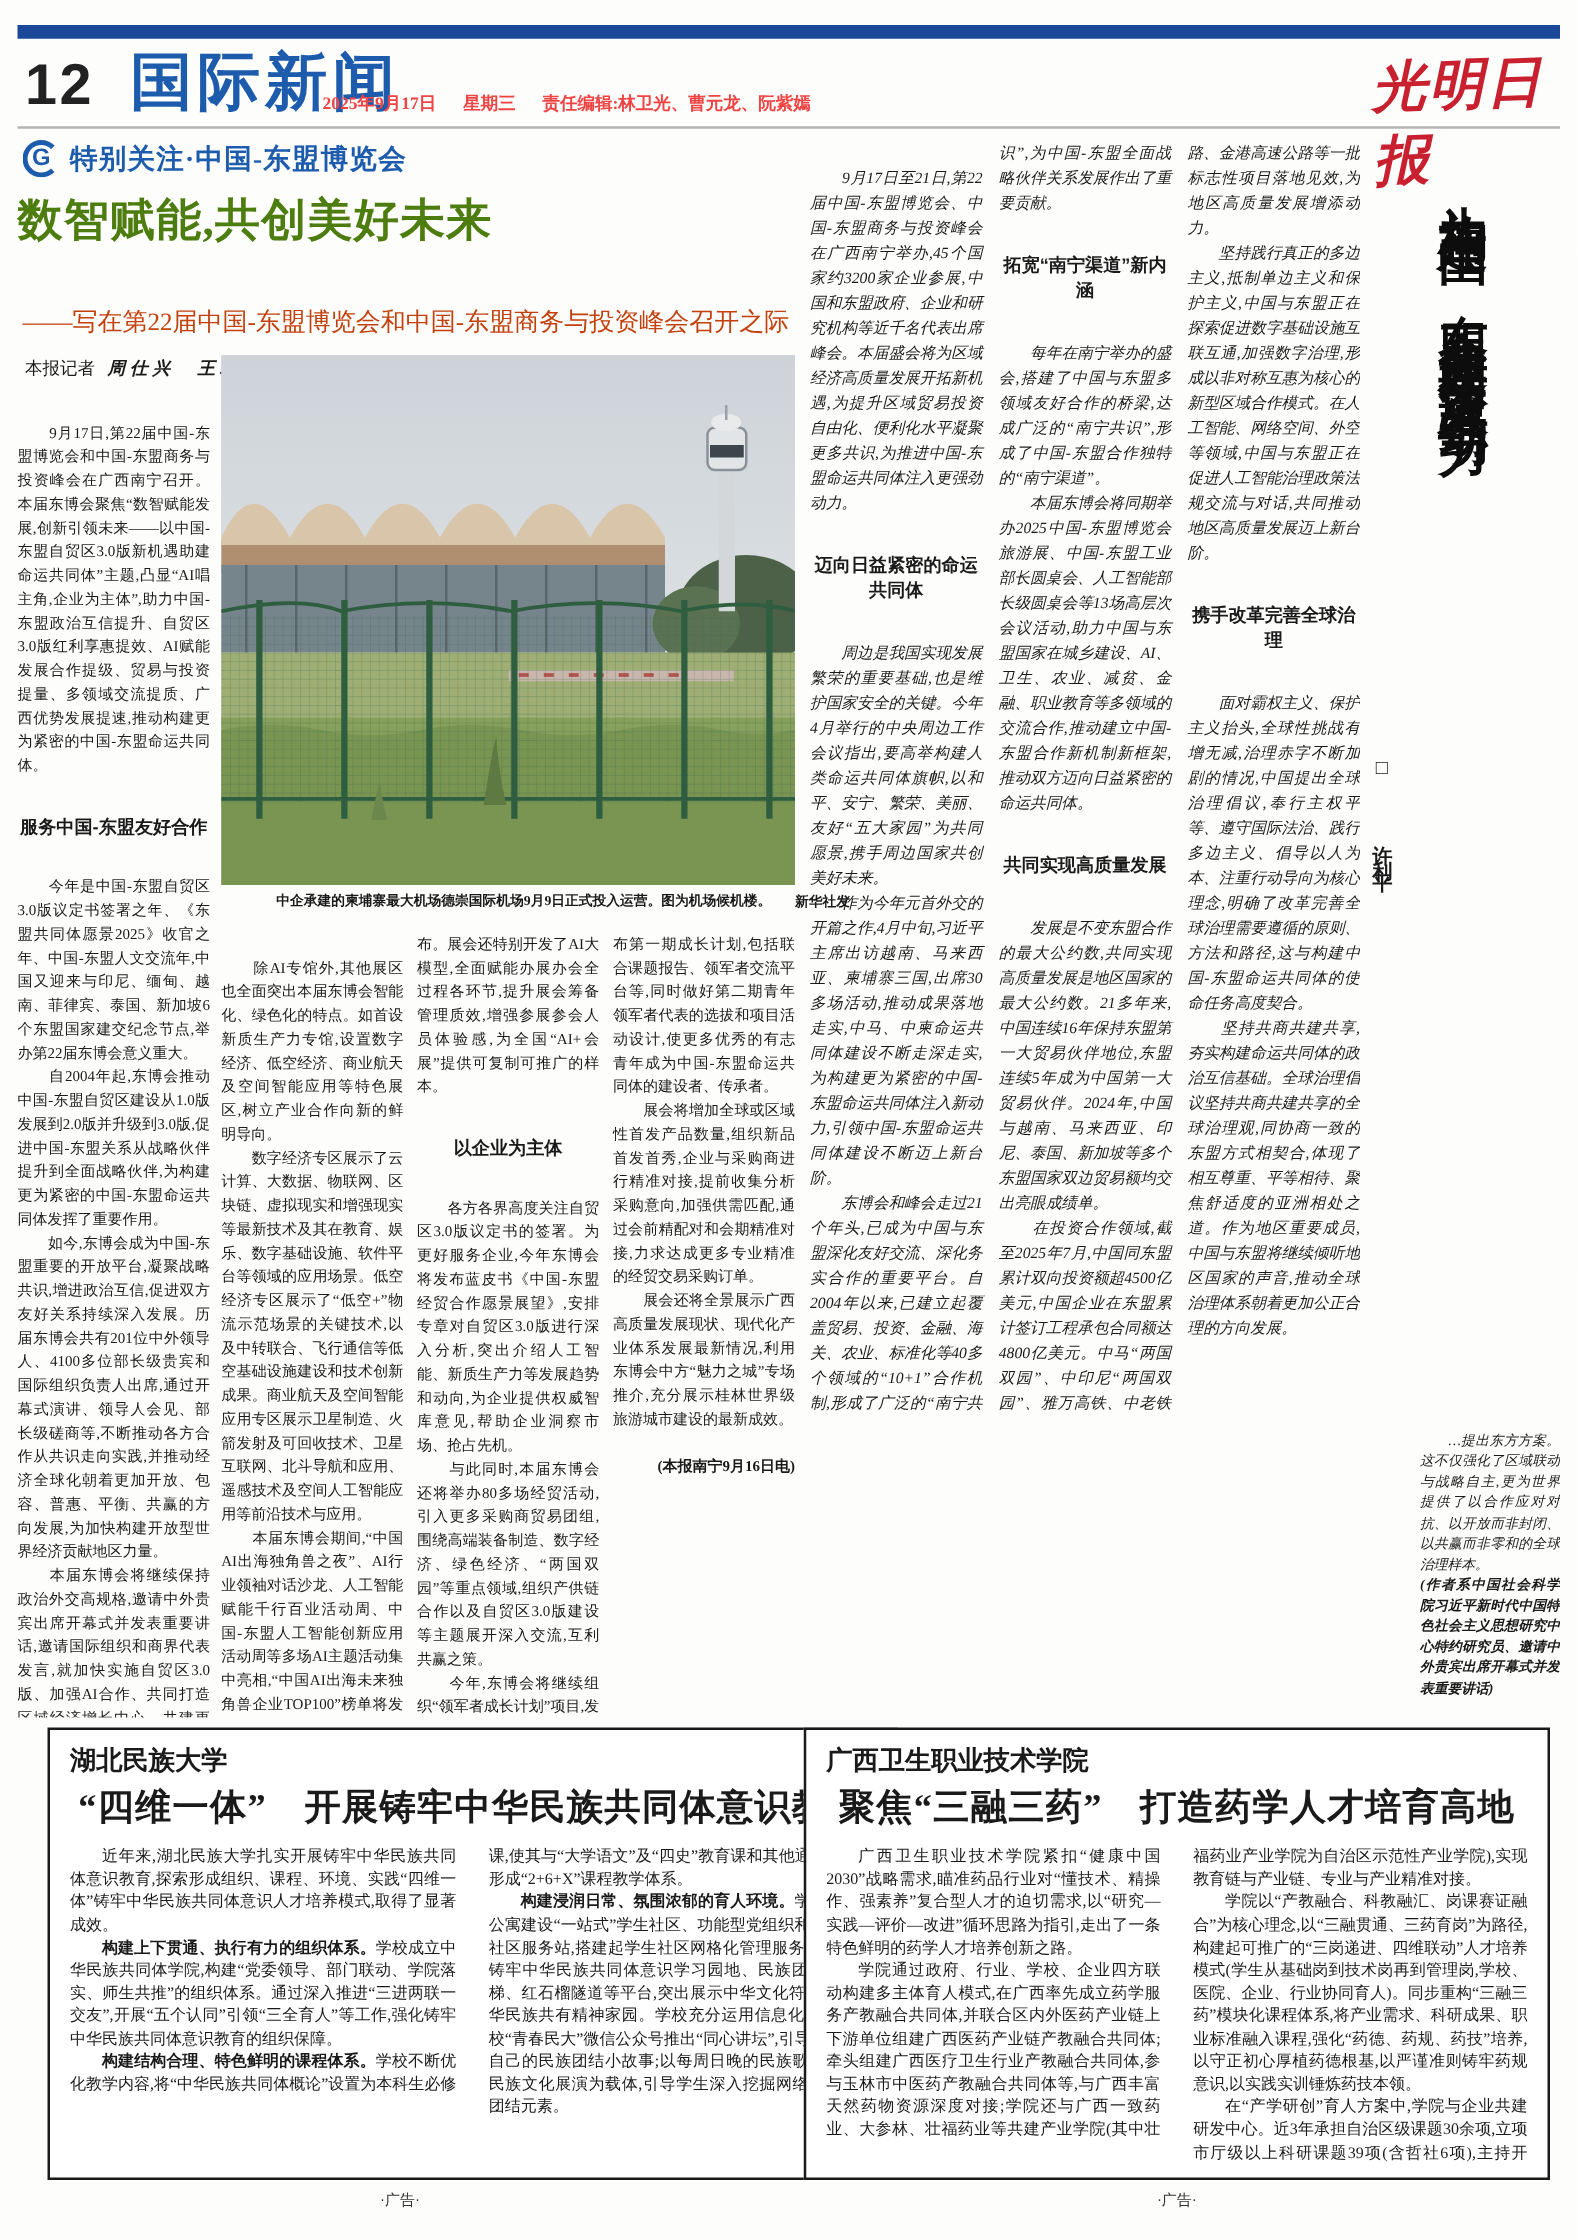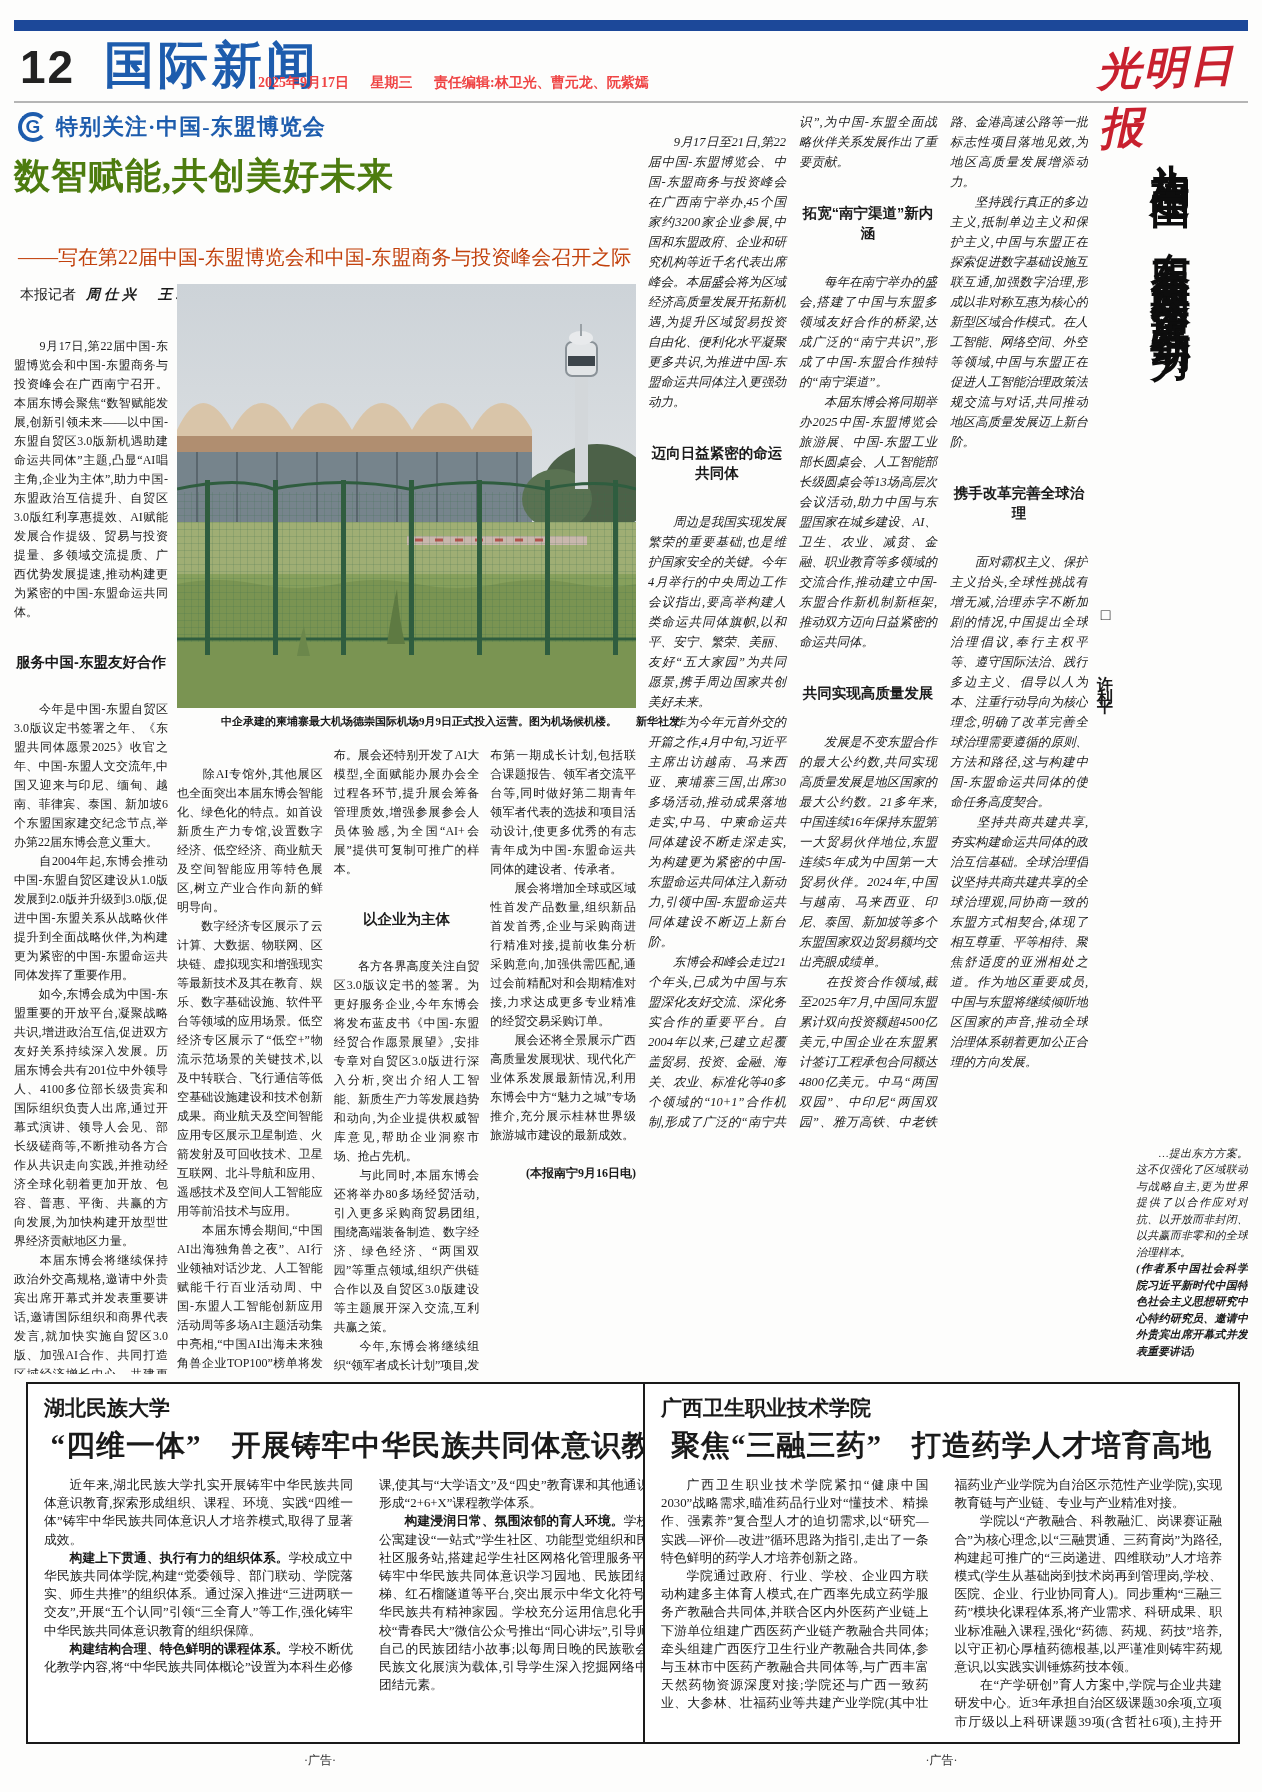--- a/index.html
+++ b/index.html
@@ -42,21 +42,21 @@
   .op-cols { position:absolute; left:634px; top:6px; width:440px; height:1260px; column-count:3; column-gap:13px; font-style:italic; font-size:12.5px; line-height:20px; }
   .op-cols .sec-head { font-style:normal; }
   .op-author { position:absolute; left:1080px; top:500px; writing-mode:vertical-rl; text-orientation:upright; font-size:16px; letter-spacing:12px; font-weight:bold; height:230px; }
   .op-title { position:absolute; left:1106px; top:26px; height:1010px; width:78px; writing-mode:vertical-rl; text-orientation:upright; font-size:40px; font-weight:bold; letter-spacing:7px; color:#0d0d0d; }
   .op-tail { position:absolute; left:1122px; top:1022px; width:112px; height:244px; font-style:italic; font-size:11px; line-height:16.5px; text-align:justify; white-space:pre-line; overflow:hidden; }
   .op-tail b { font-style:italic; }
 
   
   .ads { position:absolute; left:14px; top:1382px; width:1234px; }
   .ad-box { position:absolute; top:0; height:362px; border:2px solid #1a1a1a; background:#fff; padding:10px 16px 8px 16px; overflow:hidden; }
-  .ad-left { left:12px;  width:680px; }
+  .ad-left { left:24px;  width:680px; }
   .ad-right { left:629px; width:597px; }
   .ad-kicker { font-size:21px; font-weight:bold; }
   .ad-headline { text-align:center; font-size:29px; font-weight:bold; margin:4px 0 10px 0; letter-spacing:1px; white-space:nowrap; }
   .ad-body { column-count:2; column-gap:26px; font-size:12.8px; line-height:18.2px; text-align:justify; height:272px; overflow:hidden; }
   .ad-body p { text-indent:2em; margin:0; }
   .ad-body p b { font-family:"Liberation Sans",sans-serif; }
   .ad-label-l { position:absolute; left:8px; top:370px; width:596px; text-align:center; font-size:12px; color:#333; }
   .ad-label-r { position:absolute; left:629px; top:370px; width:597px; text-align:center; font-size:12px; color:#333; }
 </style>
 </head>

